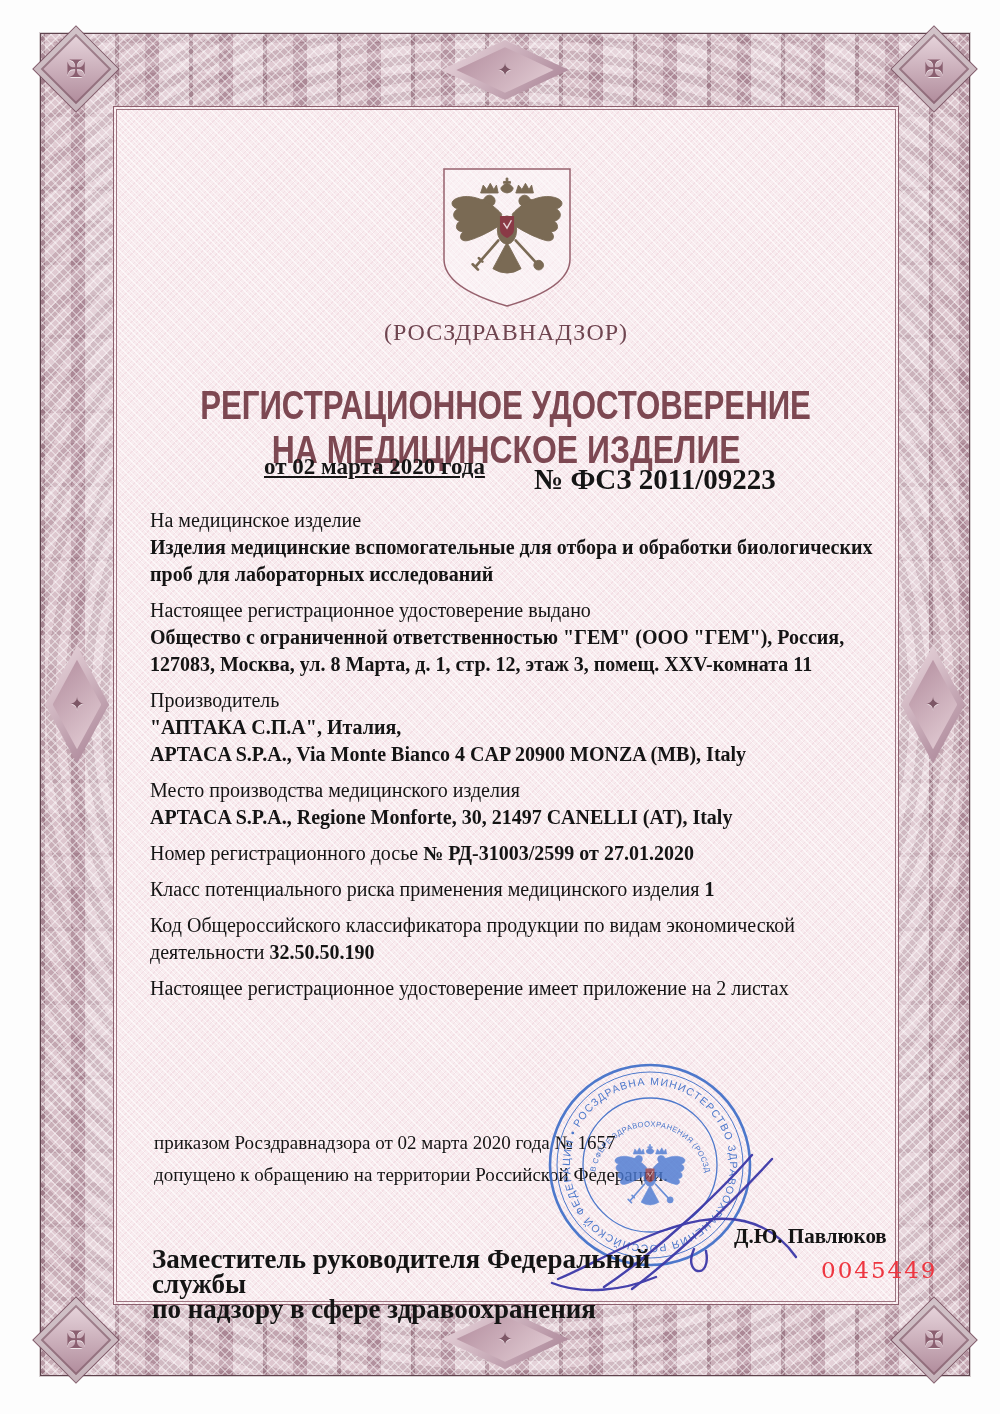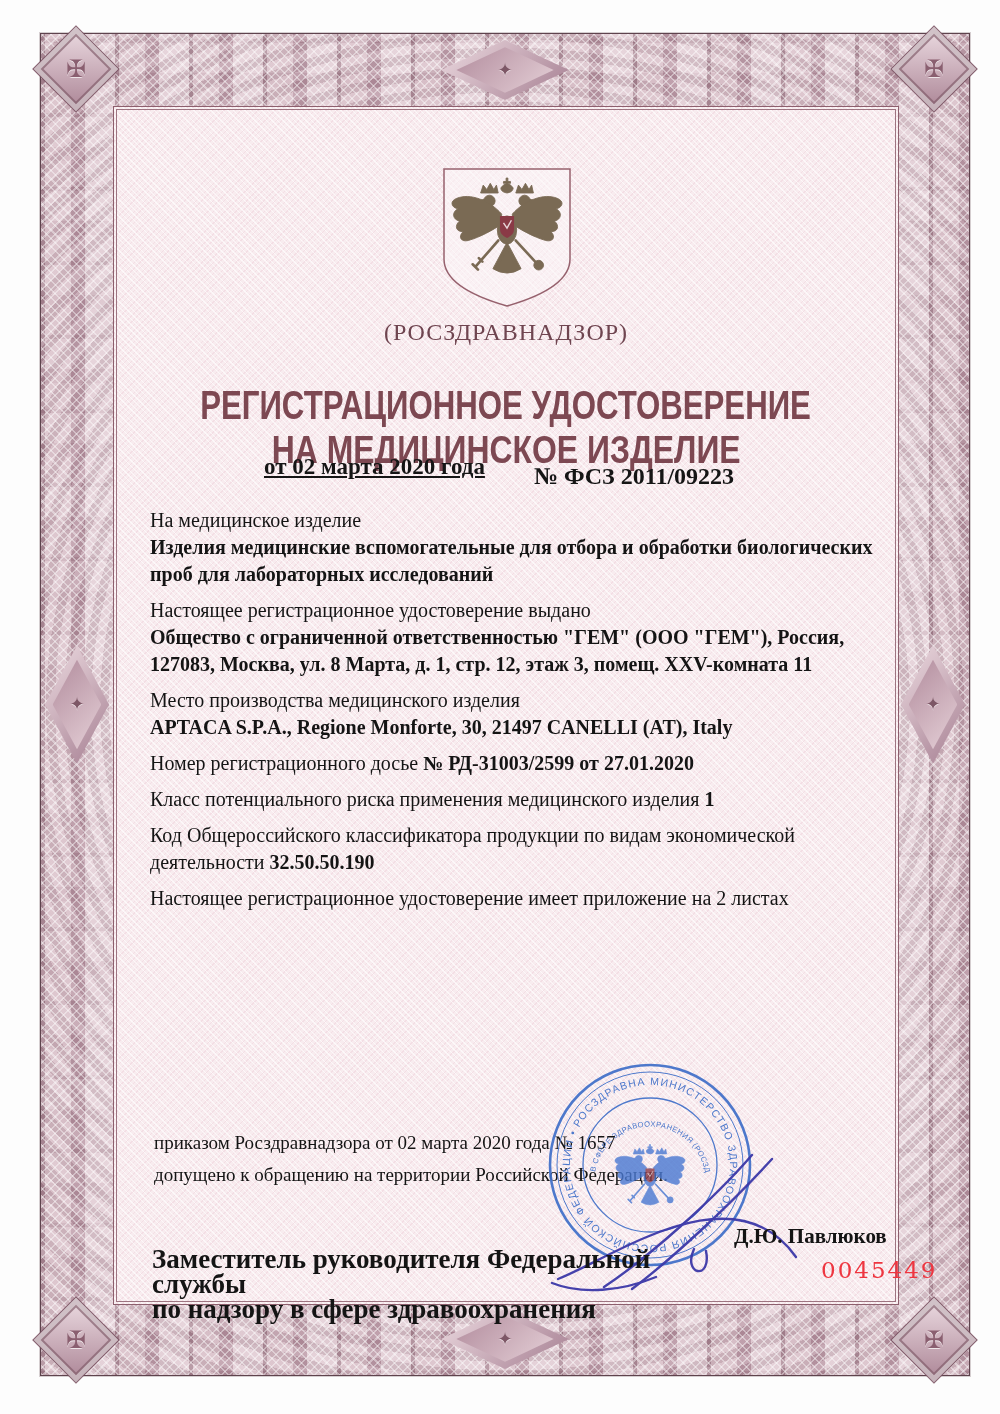--- a/index.html
+++ b/index.html
@@ -55,21 +55,21 @@
   .org .l1{font-size:21px;letter-spacing:1.5px;}
   .org .l2{font-size:24px;letter-spacing:1px;margin-top:4px;}
 
   .doc-title{position:absolute;left:0;top:276px;width:100%;text-align:center;color:#7d4852;
     font-family:"Liberation Sans", sans-serif;font-weight:700;}
   .doc-title .t1{display:inline-block;font-size:40px;transform:scaleX(.78);transform-origin:50% 50%;letter-spacing:0;}
   .doc-title .t2{display:inline-block;font-size:38px;transform:scaleX(.84);transform-origin:50% 50%;margin-top:1px;}
 
   .dateline{position:absolute;left:0;top:347px;width:100%;color:#151515;}
   .dateline .d{position:absolute;left:150px;top:0;font-size:23px;font-weight:700;text-decoration:underline;}
-  .dateline .n{position:absolute;left:420px;top:9px;font-size:24px;font-weight:700;}
+  .dateline .n{position:absolute;left:420px;top:9px;font-size:29px;font-weight:700;}
 
   .body-text{position:absolute;left:36px;top:400px;width:726px;color:#141414;
     font-size:20px;line-height:27px;}
   .body-text p{margin:0 0 9px 0;}
   .body-text .val{font-weight:700;white-space:pre-line;}
   .body-text b{font-weight:700;}
 
   .order-block{position:absolute;left:40px;top:1020px;width:600px;font-size:19px;line-height:32px;
     color:#141414;white-space:pre-line;font-family:Liberation Serif, serif;}
   .signer-pos{position:absolute;left:38px;top:1105px;width:560px;font-size:27px;line-height:25px;
@@ -170,20 +170,23 @@
         <span class="n">№  ФСЗ 2011/09223</span>
       </div>
 
       <div class="body-text">
         <p><span>На медицинское изделие</span><br>
           <span class="val">Изделия медицинские вспомогательные для отбора и обработки биологических проб для лабораторных исследований</span></p>
 
         <p><span>Настоящее регистрационное удостоверение выдано</span><br>
           <span class="val">Общество с ограниченной ответственностью "ГЕМ" (ООО "ГЕМ"), Россия, 127083, Москва, ул. 8 Марта, д. 1, стр. 12, этаж 3, помещ. XXV-комната 11</span></p>
 
+        <p><span>Производитель</span><br>
+          <span class="val">"АПТАКА С.П.А", Италия,
+APTACA S.P.A., Via Monte Bianco 4 CAP 20900 MONZA (MB), Italy</span></p>
 
         <p><span>Место производства медицинского изделия</span><br>
           <span class="val">APTACA S.P.A., Regione Monforte, 30, 21497 CANELLI (AT), Italy</span></p>
 
         <p><span>Номер регистрационного досье</span> <b>№ РД-31003/2599 от 27.01.2020</b></p>
 
         <p><span>Класс потенциального риска применения медицинского изделия</span> <b>1</b></p>
 
         <p><span>Код Общероссийского классификатора продукции по видам экономической деятельности</span> <b>32.50.50.190</b></p>
 

